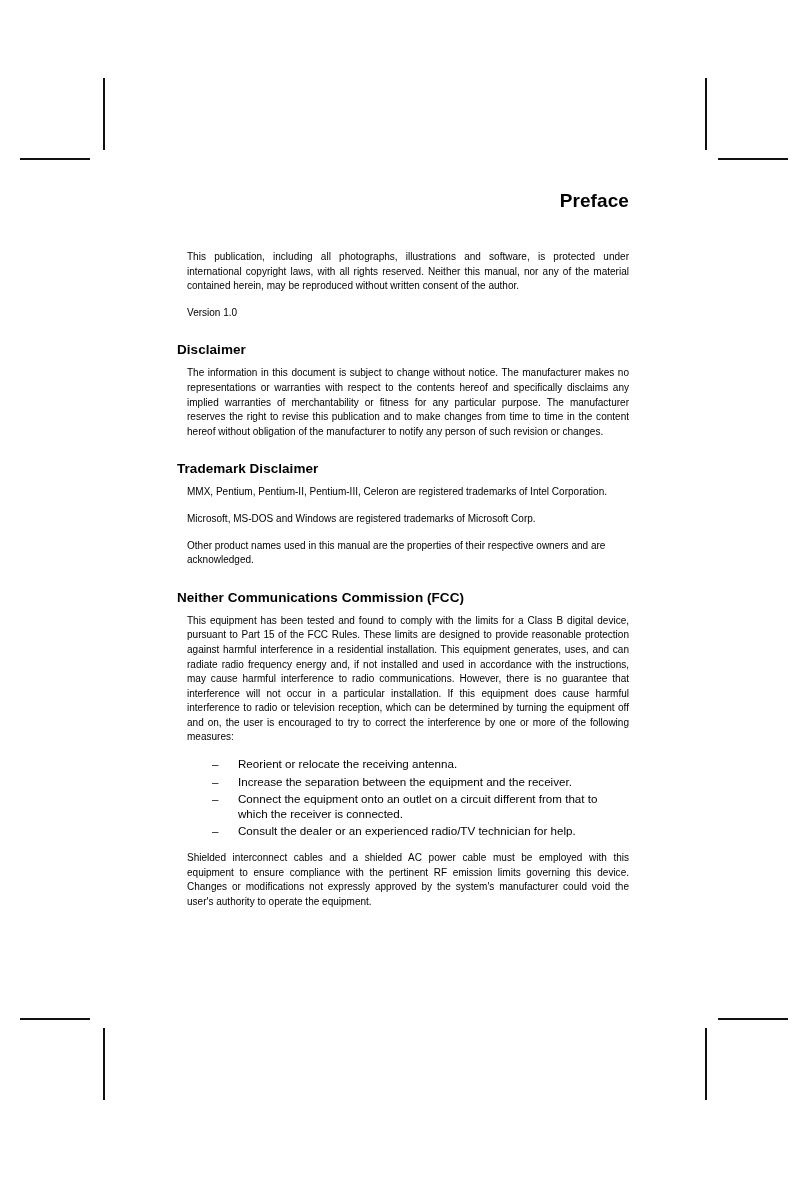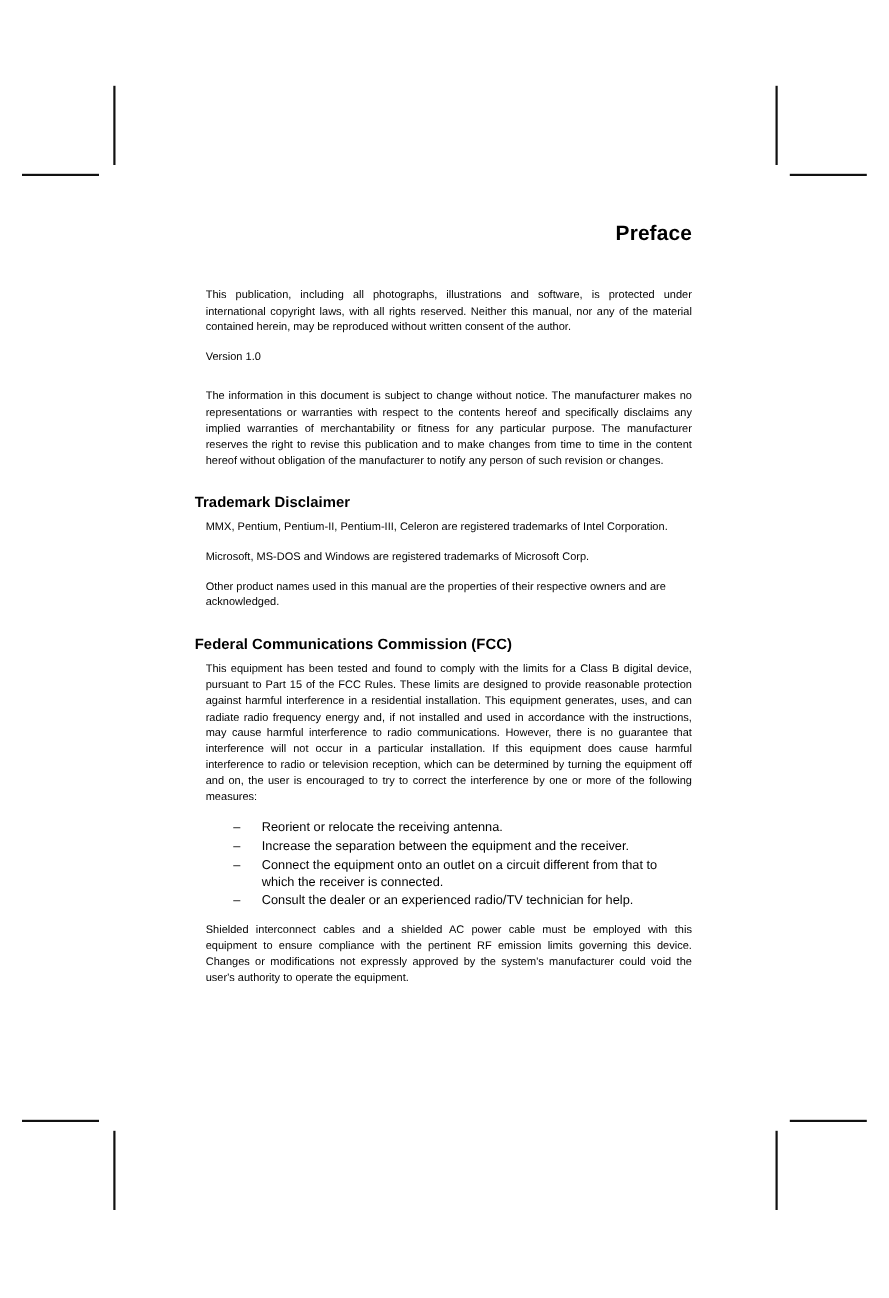--- a/index.html
+++ b/index.html
@@ -31,21 +31,21 @@
 
   .crop-bl-h { left: 20px;  top: 1018px; width: 70px; }
   .crop-bl-v { left: 103px; top: 1028px; height: 72px; }
   .crop-br-h { left: 718px; top: 1018px; width: 70px; }
   .crop-br-v { left: 705px; top: 1028px; height: 72px; }
 
   
   .page-body {
     position: absolute;
     left: 177px;
-    top: 202px;
+    top: 190px;
     width: 452px;
   }
 
   .page-title {
     text-align: right;
     font-size: 19px;
     font-weight: bold;
     letter-spacing: 0.1px;
     margin: 0 0 38px 0;
   }
@@ -110,36 +110,37 @@
   <h1 class="page-title">Preface</h1>
 
   <section class="section">
     <div class="body-block">
       <p class="para">This publication, including all photographs, illustrations and software, is protected under international copyright laws, with all rights reserved. Neither this manual, nor any of the material contained herein, may be reproduced without written consent of the author.</p>
       <p class="para no-justify">Version 1.0</p>
     </div>
   </section>
 
   <section class="section">
+    <h2 class="section-heading">Disclaimer</h2>
     <div class="body-block">
       <p class="para">The information in this document is subject to change without notice. The manufacturer makes no representations or warranties with respect to the contents hereof and specifically disclaims any implied warranties of merchantability or fitness for any particular purpose. The manufacturer reserves the right to revise this publication and to make changes from time to time in the content hereof without obligation of the manufacturer to notify any person of such revision or changes.</p>
     </div>
   </section>
 
   <section class="section">
     <h2 class="section-heading">Trademark Disclaimer</h2>
     <div class="body-block">
       <p class="para no-justify">MMX, Pentium, Pentium-II, Pentium-III, Celeron are registered trademarks of Intel Corporation.</p>
       <p class="para no-justify">Microsoft, MS-DOS and Windows are registered trademarks of Microsoft Corp.</p>
       <p class="para no-justify">Other product names used in this manual are the properties of their respective owners and are acknowledged.</p>
     </div>
   </section>
 
   <section class="section">
-    <h2 class="section-heading">Federal Communications Commission (FCC)</h2>
+    <h2 class="section-heading">Neither Communications Commission (FCC)</h2>
     <div class="body-block">
       <p class="para">This equipment has been tested and found to comply with the limits for a Class B digital device, pursuant to Part 15 of the FCC Rules. These limits are designed to provide reasonable protection against harmful interference in a residential installation. This equipment generates, uses, and can radiate radio frequency energy and, if not installed and used in accordance with the instructions, may cause harmful interference to radio communications. However, there is no guarantee that interference will not occur in a particular installation. If this equipment does cause harmful interference to radio or television reception, which can be determined by turning the equipment off and on, the user is encouraged to try to correct the interference by one or more of the following measures:</p>
 
       <ul class="measures">
         <li>
           <span class="dash">–</span>
           <span>Reorient or relocate the receiving antenna.</span>
         </li>
         <li>
           <span class="dash">–</span>

